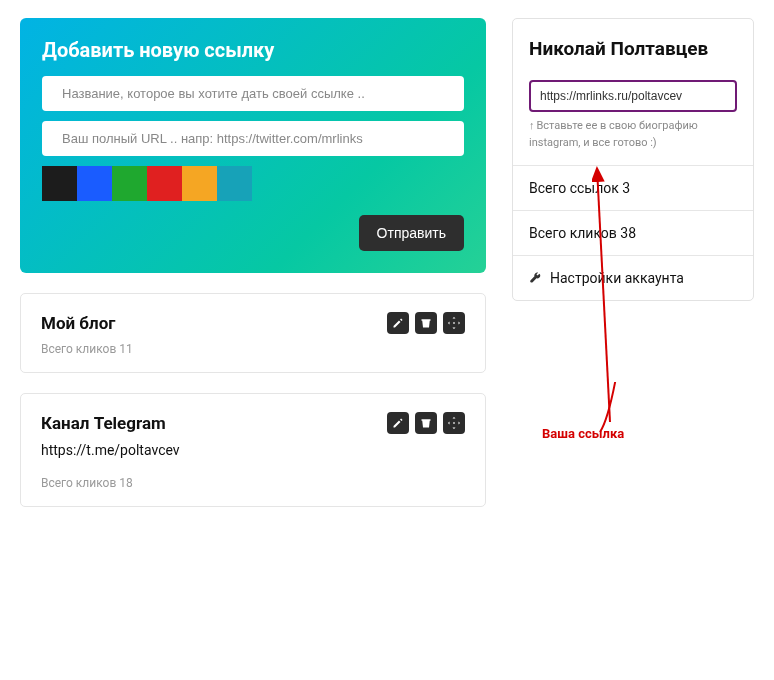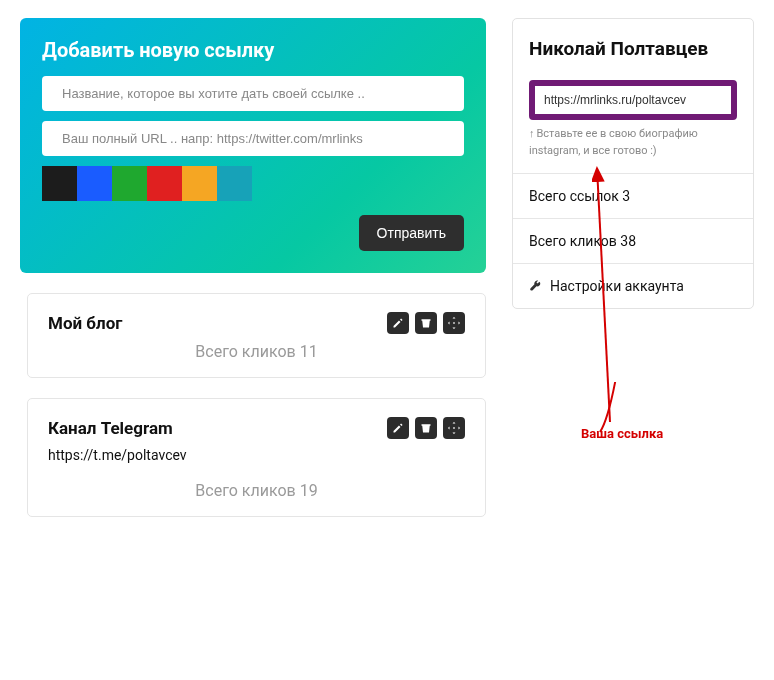--- a/index.html
+++ b/index.html
@@ -12,44 +12,44 @@
 .form-card { background:linear-gradient(135deg,#01b3e4 0%,#06c8a3 70%,#25d196 100%); border-radius:6px; padding:20px 22px 22px; margin-bottom:20px; }
 .form-title { color:#fff; font-size:20px; font-weight:700; margin-bottom:14px; }
 .text-input { width:100%; background:#fff; border:none; border-radius:4px; padding:10px 20px; font-size:13px; color:#333; margin-bottom:10px; outline:none; }
 .text-input::placeholder { color:#888; }
 .color-row { display:flex; gap:0; margin-bottom:14px; }
 .swatch { width:35px; height:35px; cursor:pointer; }
 .submit-row { display:flex; justify-content:flex-end; }
 .submit-btn { background:#2e2e2e; color:#fff; border:none; border-radius:5px; padding:10px 18px; font-size:14px; font-weight:500; cursor:pointer; }
 
 
-.link-card { background:#fff; border:1px solid #e5e5e5; border-radius:5px; padding:18px 20px 16px; margin-bottom:20px; position:relative;margin-left:7px; }
+.link-card { background:#fff; border:1px solid #e5e5e5; border-radius:5px; padding:18px 20px 16px; margin-bottom:20px; position:relative; }
 .link-head { display:flex; justify-content:space-between; align-items:center; margin-bottom:8px; }
 .link-title { font-size:17px; font-weight:700; color:#111; }
 .link-actions { display:flex; gap:6px; }
 .action-btn { width:22px; height:22px; background:#2c2c2c; border-radius:4px; display:flex; align-items:center; justify-content:center; cursor:pointer; color:#fff; }
 .action-btn svg { width:12px; height:12px; fill:#fff; }
 .link-url { font-size:14px; color:#111; margin-bottom:18px; }
-.link-clicks { font-size:16px; color:#9a9a9a;text-align:center; }
+.link-clicks { font-size:12px; color:#9a9a9a; }
 
 
 .profile-card { border:1px solid #e2e2e2; border-radius:5px; overflow:hidden; }
 .profile-top { padding:18px 16px 14px; }
 .profile-name { font-size:19px; font-weight:700; color:#111; margin-bottom:8px; }
 .profile-sub { font-size:13px; color:#333; line-height:1.5; }
 .profile-sub .handle { color:#1c8adb; }
-.profile-link-input { width:100%; border:6px solid #701a75; border-radius:4px; padding:7px 9px; font-size:12px; color:#333; margin-top:12px; outline:none; }
+.profile-link-input { width:100%; border:2px solid #701a75; border-radius:4px; padding:7px 9px; font-size:12px; color:#333; margin-top:12px; outline:none; }
 .profile-hint { font-size:11px; color:#8a8a8a; margin-top:6px; line-height:1.5; }
 .profile-hint .arrow { margin-right:2px; }
 .stat-row { border-top:1px solid #e6e6e6; padding:14px 16px; font-size:14px; color:#111; display:flex; align-items:center; gap:8px; }
 .stat-row svg { width:13px; height:13px; fill:#333; }
 
 
 .annot { position:absolute; left:38px; top:364px; pointer-events:none; }
-.annot-label { position:absolute; left:30px; top:408px; color:#d40000; font-size:13px; font-weight:700; white-space:nowrap;margin-left:39px; }
+.annot-label { position:absolute; left:30px; top:408px; color:#d40000; font-size:13px; font-weight:700; white-space:nowrap; }
 </style>
 </head>
 <body>
 
 <div class="layout">
   <div class="left-col">
 
     <div class="form-card">
       <div class="form-title">Добавить новую ссылку</div>
       <input class="text-input" type="text" placeholder="Название, которое вы хотите дать своей ссылке .." style="">
@@ -106,21 +106,21 @@
                 </svg>
               </div>
               <div class="action-btn">
                 <svg viewBox="0 0 16 16">
                   <path d="M8 0l2 2H6zM8 16l-2-2h4zM0 8l2-2v4zM16 8l-2 2V6zM7 7h2v2H7z"></path>
                 </svg>
               </div>
             </div>
           </div>
           <div class="link-url">https://t.me/poltavcev</div>
-          <div class="link-clicks">Всего кликов 19</div>
+          <div class="link-clicks">Всего кликов 18</div>
         </div>
       </div>
 
   </div>
 
   <div class="right-col">
     <div class="profile-card">
       <div class="profile-top">
         <div class="profile-name">Николай Полтавцев</div>
         <input class="profile-link-input" type="text" readonly="" value="https://mrlinks.ru/poltavcev" style="">

